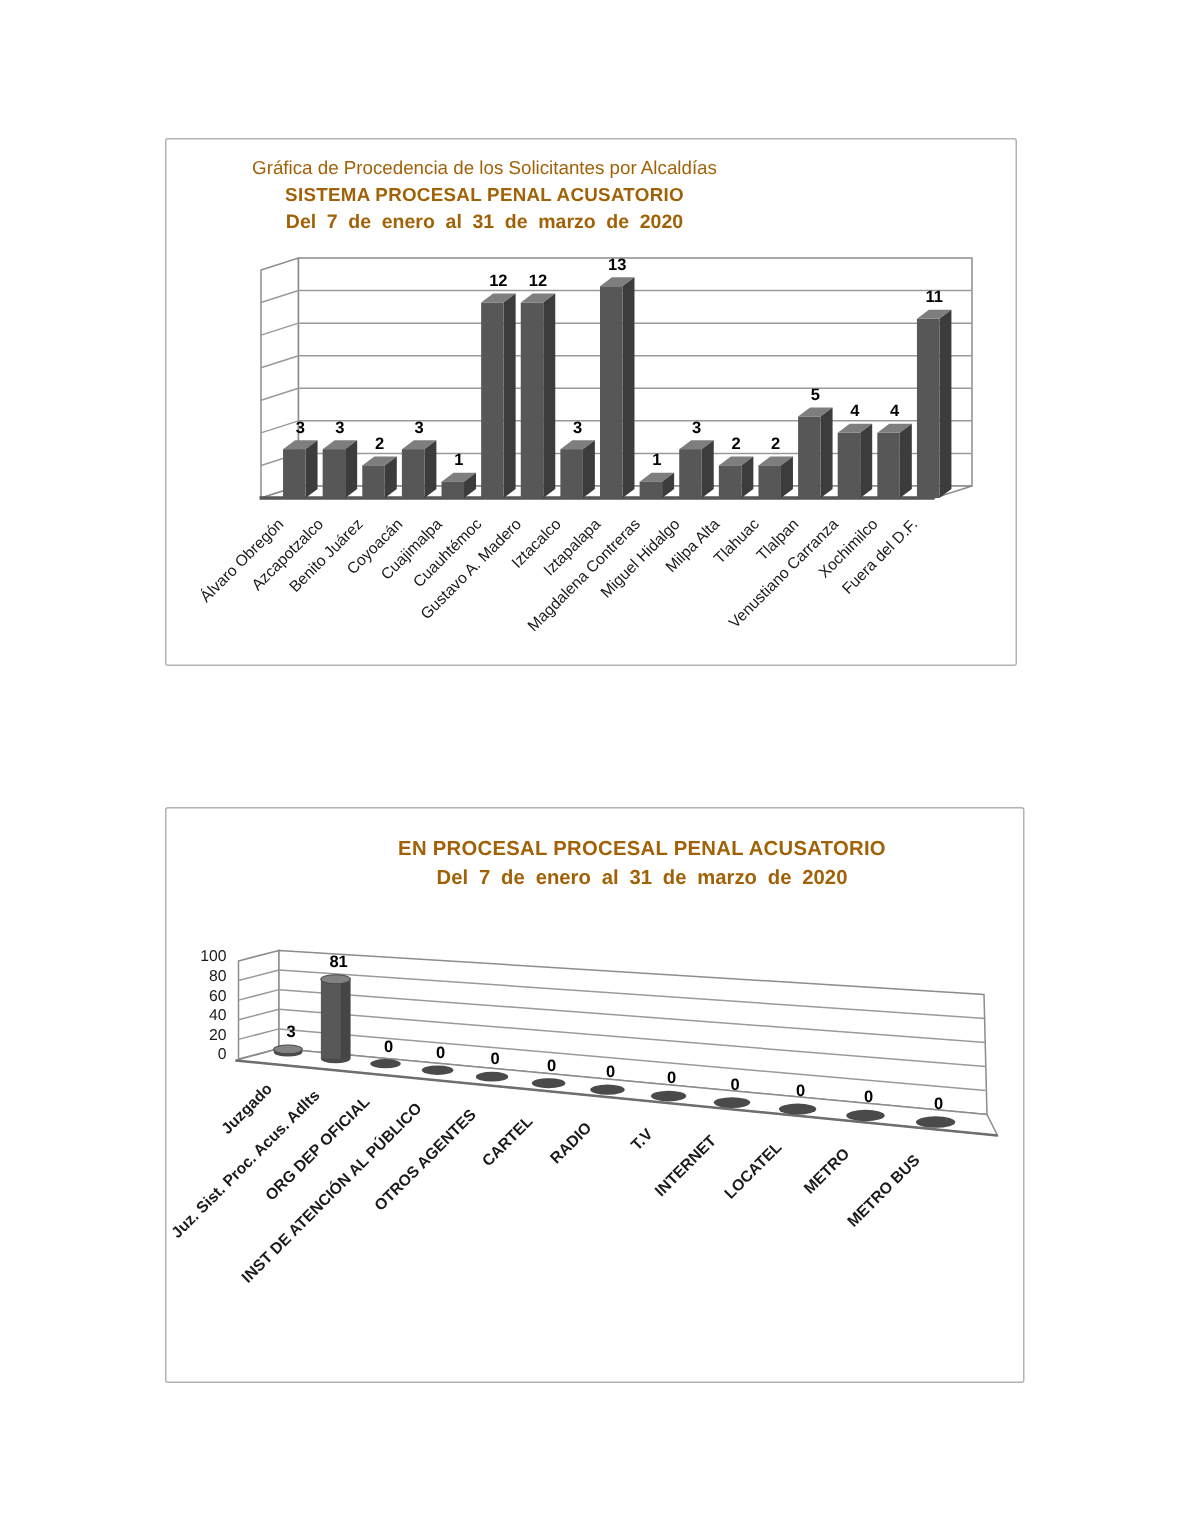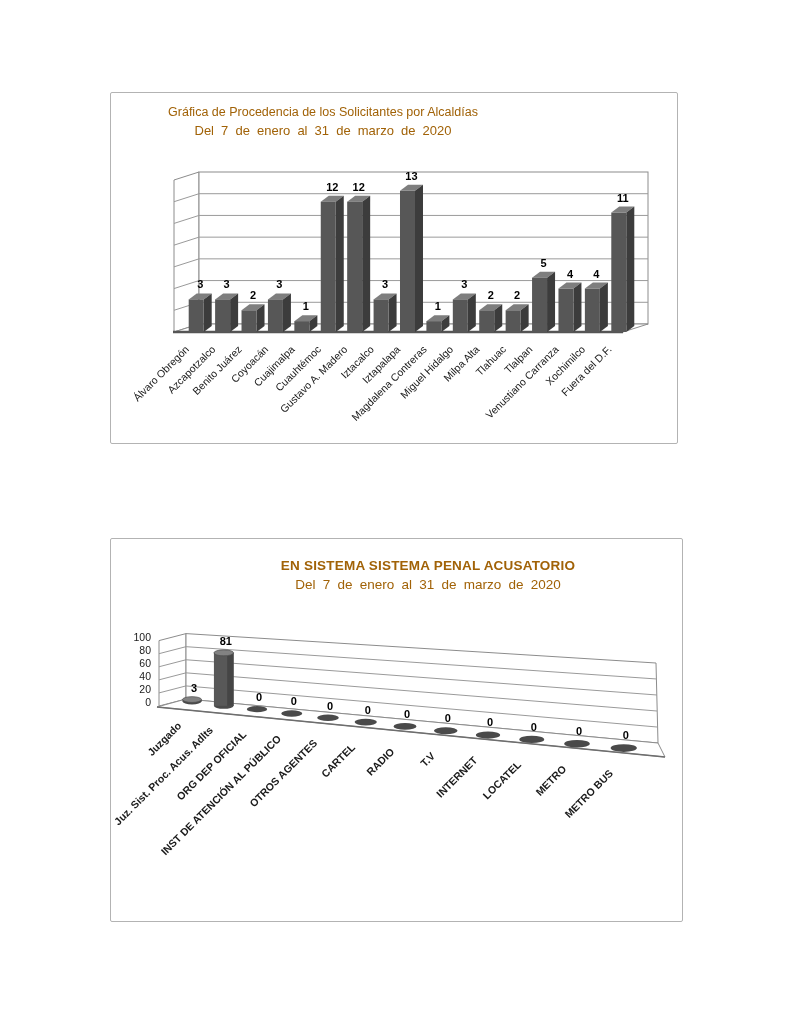--- a/index.html
+++ b/index.html
@@ -6,34 +6,35 @@
   .page{position:relative;width:791px;height:1024px;background:#ffffff;overflow:hidden;
         font-family:"Liberation Sans", sans-serif;color:#a16207;margin-top:40px;}
   .chart-box{position:absolute;background:#fff;border:1px solid #b3b3b3;border-radius:2px;}
   .box1{left:110px;top:52px;width:566px;height:350px;}
   .box2{left:110px;top:498px;width:571px;height:382px;}
   .title-block{position:absolute;text-align:center;line-height:17.5px;}
   .box1 .title-block{top:11px;left:0;width:424px;}
   .box2 .title-block{top:18px;left:60px;width:514px;line-height:18.5px;}
   .t1{font-size:12.5px;}
   .t2{font-size:12.5px;font-weight:bold;letter-spacing:.2px;}
-  .t3{font-size:13px;word-spacing:3.5px;}
+  .t3{font-size:13px;word-spacing:3.5px;font-weight:bold;}
   .box2 .t1{font-size:13px;}
   .box2 .t2{font-size:13.5px;}
   .box2 .t3{font-size:13.5px;}
   svg.plot{position:absolute;left:0;top:0;width:100%;height:100%;}
 </style>
 </head>
 <body>
 
 <div class="page">
 
   <section class="chart-box box1">
     <div class="title-block">
       <div class="t1">Gráfica de Procedencia de los Solicitantes por Alcaldías</div>
+      <div class="t2">SISTEMA PROCESAL PENAL ACUSATORIO</div>
       <div class="t3">Del 7 de enero al 31 de marzo de 2020</div>
     </div>
     <svg class="plot" viewBox="0 0 566 350">
         <polygon points="63,87 88,79 88,231 63,239" fill="#fff" stroke="#8c8c8c" stroke-width="1"></polygon>
         <rect x="88" y="79" width="449" height="152" fill="#fff" stroke="#8c8c8c" stroke-width="1"></rect>
         <line x1="88" y1="209.28571428571428" x2="537" y2="209.28571428571428" stroke="#9a9a9a" stroke-width="1"></line>
         <line x1="63" y1="217.28571428571428" x2="88" y2="209.28571428571428" stroke="#9a9a9a" stroke-width="1"></line>
         <line x1="88" y1="187.57142857142856" x2="537" y2="187.57142857142856" stroke="#9a9a9a" stroke-width="1"></line>
         <line x1="63" y1="195.57142857142856" x2="88" y2="187.57142857142856" stroke="#9a9a9a" stroke-width="1"></line>
         <line x1="88" y1="165.85714285714286" x2="537" y2="165.85714285714286" stroke="#9a9a9a" stroke-width="1"></line>
@@ -129,21 +130,21 @@
         <text x="395.6411764705882" y="257" fill="#1a1a1a" text-anchor="end" font-size="10.5" transform="rotate(-45 395.6411764705882 257)">Tlahuac</text>
         <text x="422.05294117647054" y="257" fill="#1a1a1a" text-anchor="end" font-size="10.5" transform="rotate(-45 422.05294117647054 257)">Tlalpan</text>
         <text x="448.4647058823529" y="257" fill="#1a1a1a" text-anchor="end" font-size="10.5" transform="rotate(-45 448.4647058823529 257)">Venustiano Carranza</text>
         <text x="474.87647058823524" y="257" fill="#1a1a1a" text-anchor="end" font-size="10.5" transform="rotate(-45 474.87647058823524 257)">Xochimilco</text>
         <text x="501.2882352941176" y="257" fill="#1a1a1a" text-anchor="end" font-size="10.5" transform="rotate(-45 501.2882352941176 257)">Fuera del D.F.</text>
       </svg>
   </section>
 
   <section class="chart-box box2">
     <div class="title-block">
-      <div class="t2">EN SISTEMA SISTEMA PENAL ACUSATORIO</div>
+      <div class="t2">EN PROCESAL PROCESAL PENAL ACUSATORIO</div>
       <div class="t3">Del 7 de enero al 31 de marzo de 2020</div>
     </div>
     <svg class="plot" viewBox="0 0 571 382">
         <polygon points="48,101.6 75,94.6 75,160 48,167" fill="#fff" stroke="#8c8c8c" stroke-width="1"></polygon>
         <line x1="48" y1="153.92" x2="75" y2="146.92" stroke="#9a9a9a" stroke-width="1"></line>
         <line x1="48" y1="140.84" x2="75" y2="133.84" stroke="#9a9a9a" stroke-width="1"></line>
         <line x1="48" y1="127.75999999999999" x2="75" y2="120.75999999999999" stroke="#9a9a9a" stroke-width="1"></line>
         <line x1="48" y1="114.68" x2="75" y2="107.68" stroke="#9a9a9a" stroke-width="1"></line>
         <polygon points="75,94.6 545,124 547,204 75,160" fill="#fff" stroke="#8c8c8c" stroke-width="1"></polygon>
         <line x1="75" y1="146.92" x2="546" y2="188" stroke="#9a9a9a" stroke-width="1"></line>

